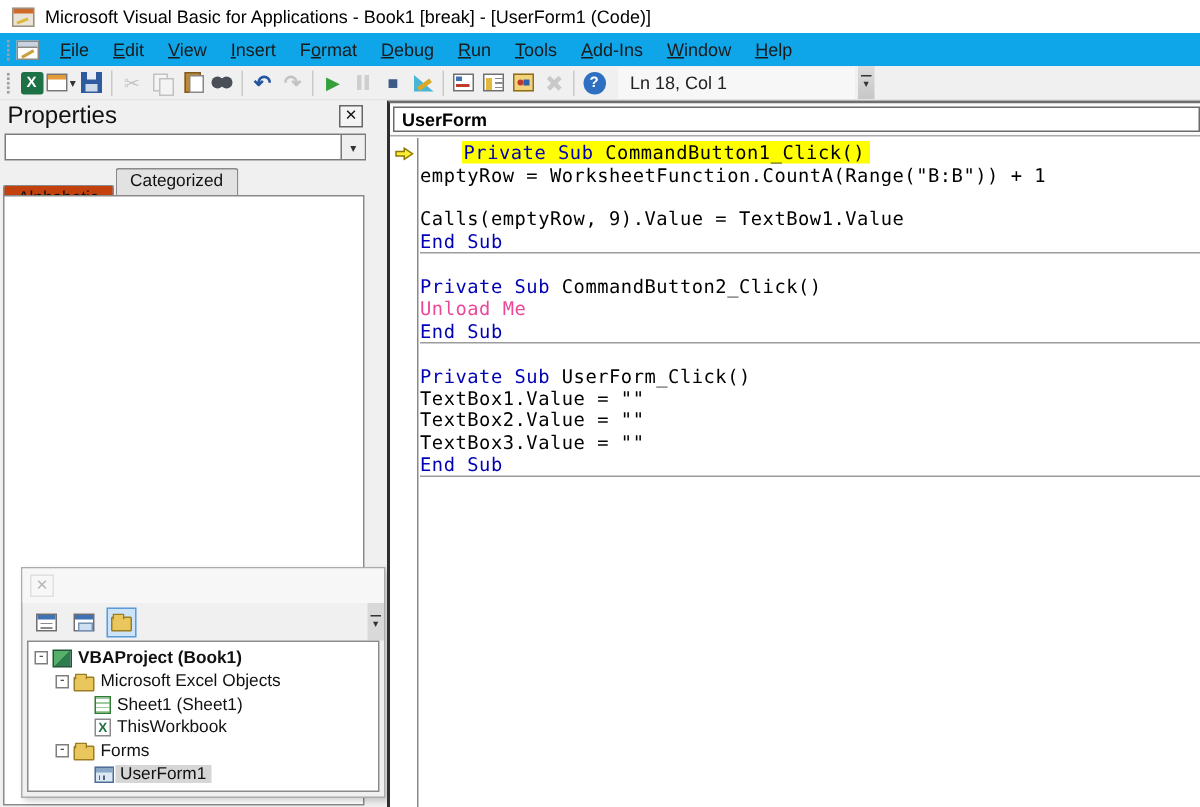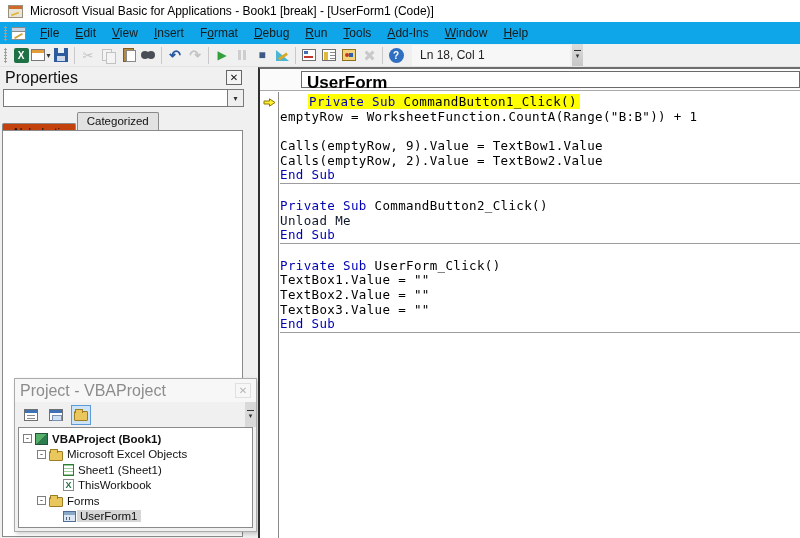--- a/index.html
+++ b/index.html
@@ -131,22 +131,22 @@
      font-weight:bold; display:flex; align-items:center; justify-content:center; }
   .t-userform { width:13px; height:11px; background:#dce8f4; border:1px solid #4f6d96; position:relative; }
   .t-userform::before { content:""; position:absolute; left:0; top:0; right:0; height:3px; background:#8aa8c8; }
   .t-userform::after { content:""; position:absolute; left:2px; top:5px; width:6px; height:3px;
      background:repeating-linear-gradient(90deg,#51637e 0 1px, transparent 1px 3px); }
 
   
   .code-window { position:absolute; left:258px; top:0; right:0; bottom:0; background:#fff;
      border-left:2px solid #2f2f2f; border-top:2px solid #6e6e6e; }
   .combo-row { height:22px; background:#fbfbfb; border-bottom:1px solid #aaa; padding:2px 0 0 2px; }
-  .obj-combo { height:17px; background:#fff; border:1px solid #6a6a6a; font-size:17px; font-weight:bold;
-     padding:1px 5px; color:#000;margin-left:39px; }
+  .obj-combo { height:17px; background:#fff; border:1px solid #6a6a6a; font-size:12px; font-weight:bold;
+     padding:1px 5px; color:#000; }
   .code-area { position:absolute; left:0; top:23px; right:0; bottom:0; background:#fff; }
   .code-margin { position:absolute; left:0; top:0; bottom:0; width:19px; background:#fff; border-right:1px solid #8a8a8a; }
   .code-lines { position:absolute; left:20px; top:3px; right:0; bottom:0;
      font-family:"DejaVu Sans Mono", monospace; font-size:12.5px; letter-spacing:.35px; color:#000; }
   .code-line { height:14.7px; line-height:14.7px; white-space:pre; }
   .code-line .hl { background:#ffff00; padding:0 3px 0 1px;margin-left:28px; }
   .proc-sep { height:0; border-top:1px solid #9c9c9c; }
   .kw { color:#0000b4; }
   .cur-arrow { position:absolute; left:3px; top:6px; width:13px; height:9px; }
 </style>
@@ -267,21 +267,20 @@
       </div>
       <div class="tabs">
         <span class="tab active">Alphabetic</span>
         <span class="tab">Categorized</span>
       </div>
       <div class="props-list"></div>
     </div>
 
     <div class="project-panel">
       <div class="panel-hd">
-        <span class="hd-title">Project - VBAProject</span>
         <span class="close-btn pale">✕</span>
       </div>
       <div class="proj-toolbar">
         <span class="pti">
             <span class="p-win lines"></span>
           </span>
         <span class="pti">
             <span class="p-win obj"></span>
           </span>
         <span class="pti sel">
@@ -337,26 +336,25 @@
         <div class="code-margin">
           <svg class="cur-arrow" viewBox="0 0 13 9">
             <path d="M1 3 h5.5 V0.8 L12 4.5 L6.5 8.2 V6 H1 Z" fill="#ffee33" stroke="#8a7a00" stroke-width="1"></path>
           </svg>
         </div>
         <div class="code-lines" id="code-lines">
             <div class="code-line"><span class="hl" style="background: rgb(255, 255, 0);"><span class="kw" style="color: rgb(0, 0, 180);">Private Sub </span><span style="color: rgb(0, 0, 0);">CommandButton1_Click()</span></span></div>
             <div class="code-line"><span style="color: rgb(0, 0, 0);">emptyRow = WorksheetFunction.CountA(Range("B:B")) + 1</span></div>
             <div class="code-line"></div>
             <div class="code-line"><span style="color: rgb(0, 0, 0);">Calls(emptyRow, 9).Value = TextBow1.Value</span></div>
-            <div class="code-line"><span style="color: rgb(0, 0, 0);">Calls(emptyRow, 2).Value = TextBow2.Value</span></div>
             <div class="code-line"><span class="kw" style="color: rgb(0, 0, 180);">End Sub</span></div>
             <div class="proc-sep"></div>
             <div class="code-line"></div>
             <div class="code-line"><span class="kw" style="color: rgb(0, 0, 180);">Private Sub </span><span style="color: rgb(0, 0, 0);">CommandButton2_Click()</span></div>
-            <div class="code-line"><span style="color: #0f172a;">Unload Me</span></div>
+            <div class="code-line"><span style="color: #ec4899;">Unload Me</span></div>
             <div class="code-line"><span class="kw" style="color: rgb(0, 0, 180);">End Sub</span></div>
             <div class="proc-sep"></div>
             <div class="code-line"></div>
             <div class="code-line"><span class="kw" style="color: rgb(0, 0, 180);">Private Sub </span><span style="color: rgb(0, 0, 0);">UserForm_Click()</span></div>
             <div class="code-line"><span style="color: rgb(0, 0, 0);">TextBox1.Value = ""</span></div>
             <div class="code-line"><span style="color: rgb(0, 0, 0);">TextBox2.Value = ""</span></div>
             <div class="code-line"><span style="color: rgb(0, 0, 0);">TextBox3.Value = ""</span></div>
             <div class="code-line"><span class="kw" style="color: rgb(0, 0, 180);">End Sub</span></div>
             <div class="proc-sep"></div>
           </div>

